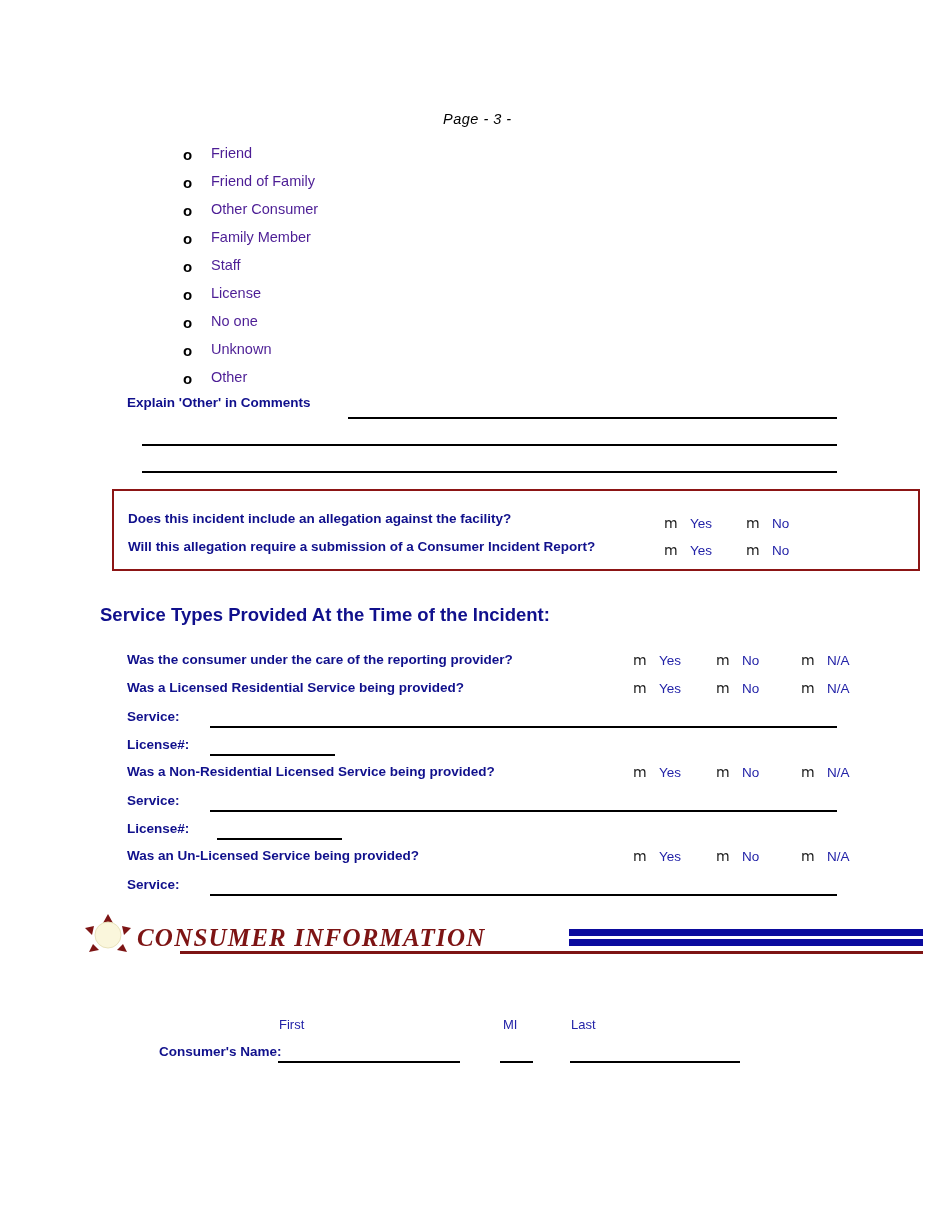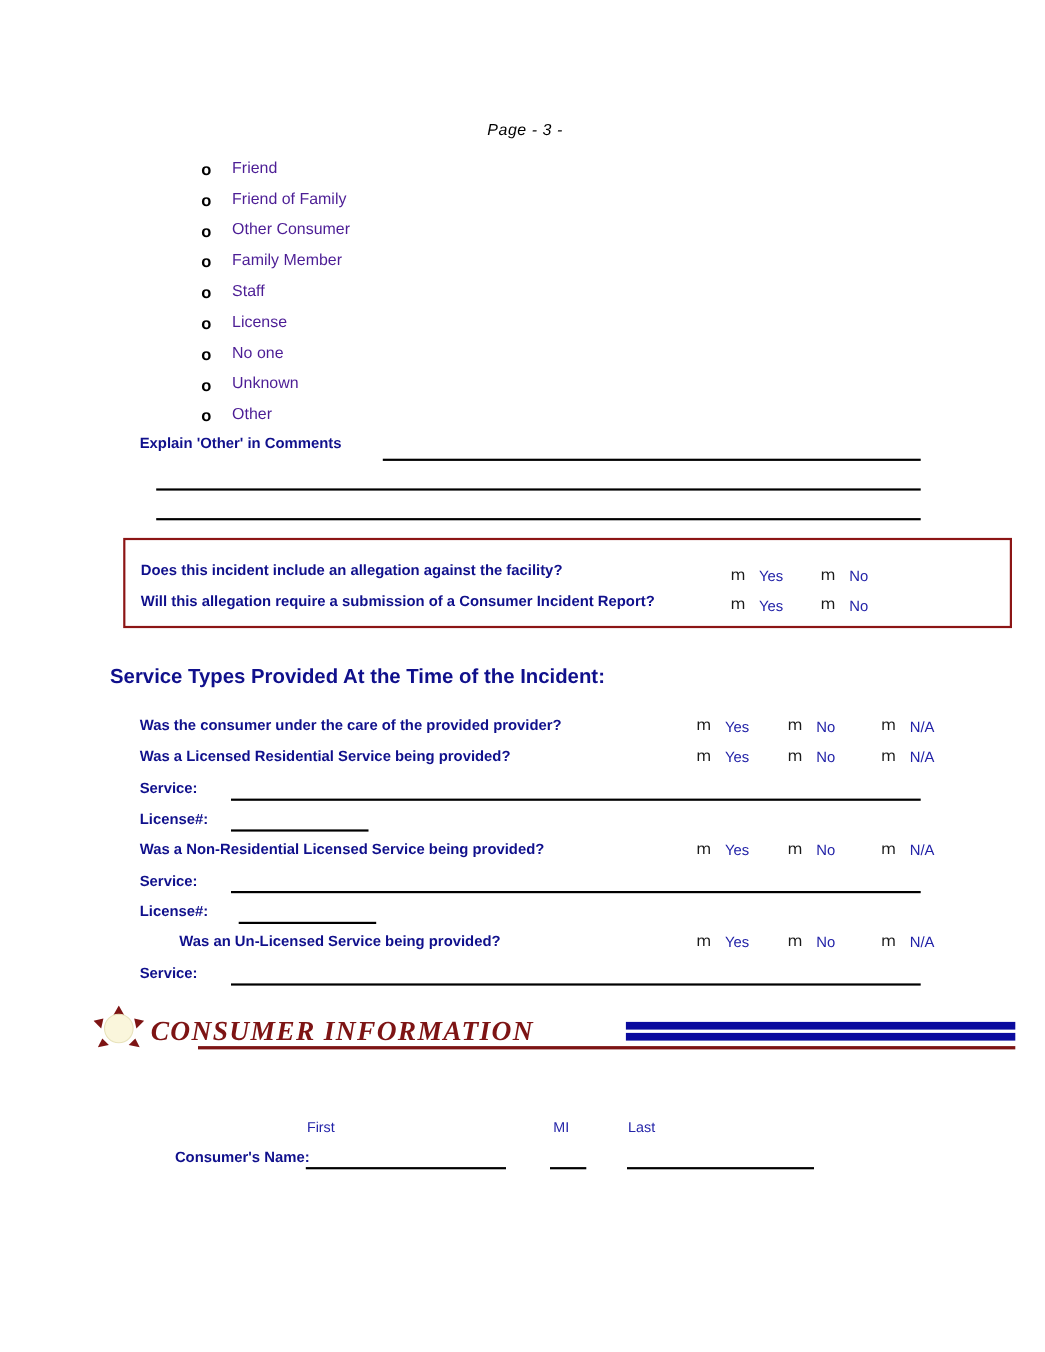--- a/index.html
+++ b/index.html
@@ -214,21 +214,21 @@
 
     <div class="abs blue-bold" style="left:14px; top:49px;">Will this allegation require a submission of a Consumer Incident Report?</div>
     <span class="cbx" style="left:550px; top:52px;">m</span>
     <span class="cbx-label" style="left:576px; top:53px;">Yes</span>
     <span class="cbx" style="left:632px; top:52px;">m</span>
     <span class="cbx-label" style="left:658px; top:53px;">No</span>
   </div>
 
   <div class="abs" id="service-heading">Service Types Provided At the Time of the Incident:</div>
 
-  <div class="abs blue-bold" style="left:127px; top:653px;">Was the consumer under the care of the provided provider?</div>
+  <div class="abs blue-bold" style="left:127px; top:653px;">Was the consumer under the care of the reporting provider?</div>
   <span class="cbx" style="left:633px; top:653px;">m</span>
   <span class="cbx-label" style="left:659px; top:654px;">Yes</span>
   <span class="cbx" style="left:716px; top:653px;">m</span>
   <span class="cbx-label" style="left:742px; top:654px;">No</span>
   <span class="cbx" style="left:801px; top:653px;">m</span>
   <span class="cbx-label" style="left:827px; top:654px;">N/A</span>
 
   <div class="abs blue-bold" style="left:127px; top:681px;">Was a Licensed Residential Service being provided?</div>
   <span class="cbx" style="left:633px; top:681px;">m</span>
   <span class="cbx-label" style="left:659px; top:682px;">Yes</span>
@@ -250,21 +250,21 @@
   <span class="cbx-label" style="left:742px; top:766px;">No</span>
   <span class="cbx" style="left:801px; top:765px;">m</span>
   <span class="cbx-label" style="left:827px; top:766px;">N/A</span>
 
   <div class="abs blue-bold" style="left:127px; top:794px;">Service:</div>
   <div class="abs rule" style="left:210px; top:810px; width:627px;"></div>
 
   <div class="abs blue-bold" style="left:127px; top:822px;">License#:</div>
   <div class="abs rule" style="left:217px; top:838px; width:125px;"></div>
 
-  <div class="abs blue-bold" style="left:127px; top:849px;margin-left:36px;">Was an Un-Licensed Service being provided?</div>
+  <div class="abs blue-bold" style="left:127px; top:849px;">Was an Un-Licensed Service being provided?</div>
   <span class="cbx" style="left:633px; top:849px;">m</span>
   <span class="cbx-label" style="left:659px; top:850px;">Yes</span>
   <span class="cbx" style="left:716px; top:849px;">m</span>
   <span class="cbx-label" style="left:742px; top:850px;">No</span>
   <span class="cbx" style="left:801px; top:849px;">m</span>
   <span class="cbx-label" style="left:827px; top:850px;">N/A</span>
 
   <div class="abs blue-bold" style="left:127px; top:878px;">Service:</div>
   <div class="abs rule" style="left:210px; top:894px; width:627px;"></div>
 

